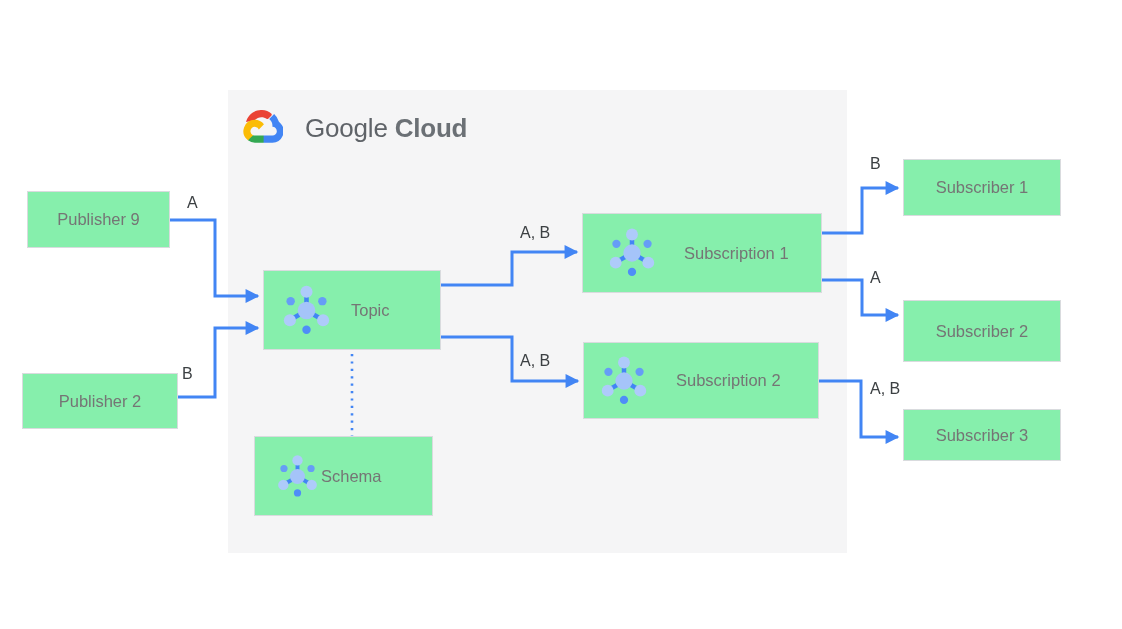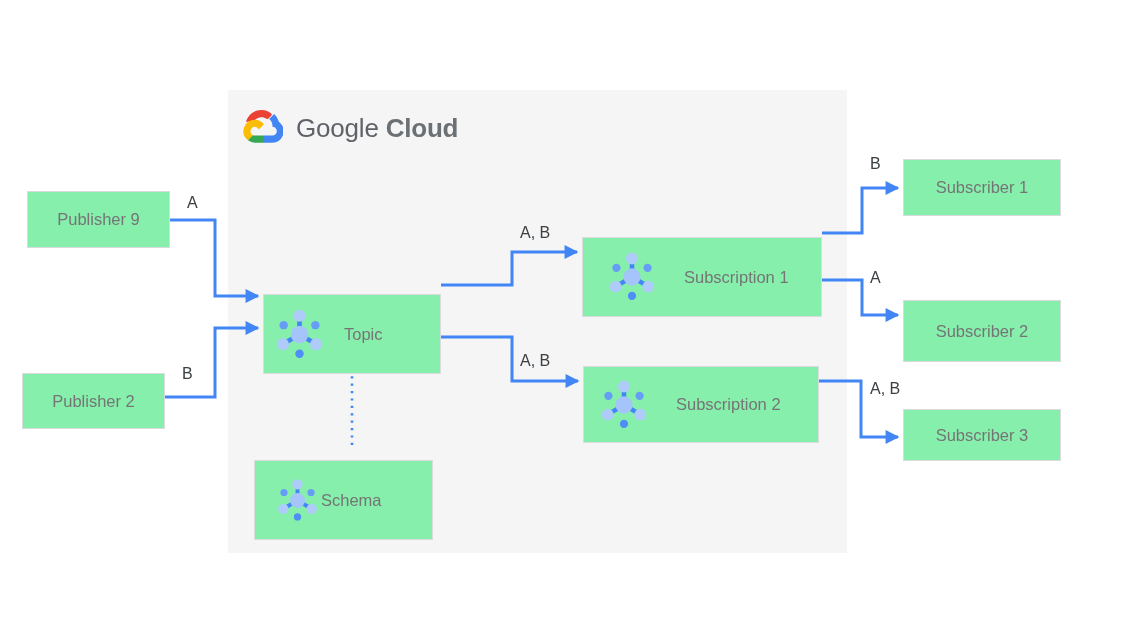--- a/index.html
+++ b/index.html
@@ -7,38 +7,38 @@
     width:1122px;height:629px;position:relative;overflow:hidden;
     background:#ffffff;
     font-family:"Liberation Sans", sans-serif;
   }
   .panel{
     position:absolute;left:228px;top:90px;width:619px;height:463px;
     background:#f5f5f6;
   }
   .brand{
     position:absolute;left:242px;top:111px;height:34px;
-    display:flex;align-items:center;gap:13px;
+    display:flex;align-items:center;gap:22px;
   }
   .brand .wordmark{
     font-size:26px;color:#5f6368;letter-spacing:-0.2px;
     display:flex;gap:7px;align-items:baseline;
   }
   .brand .wordmark .primary{font-weight:500;}
   .brand .wordmark .secondary{font-weight:700;color:#6b7075;}
   .edges{position:absolute;left:0;top:0;pointer-events:none;}
   .node{
     position:absolute;background:#86efac;border:1px solid #d9dbde;
     box-sizing:border-box;display:flex;align-items:center;
   }
   .node .node-label{
     font-size:16.5px;color:#757575;white-space:nowrap;
   }
   .node.center .node-label{width:100%;text-align:center;}
-  .node.with-icon{justify-content:flex-start;margin-top:24px;}
+  .node.with-icon{justify-content:flex-start;}
   .node .icon{display:flex;align-items:center;justify-content:center;flex:0 0 auto;}
   .edge-label{
     position:absolute;font-size:16px;color:#3c4043;white-space:nowrap;
   }
 </style>
 </head>
 <body>
 
 <div class="panel"></div>
 
@@ -89,25 +89,25 @@
     <path d="M822,280 L862,280 L862,315 L898,315" marker-end="url(#arrowhead)"></path>
     <path d="M819,381 L861,381 L861,437 L898,437" marker-end="url(#arrowhead)"></path>
     <path d="M352,354 L352,447" stroke-width="2.6" stroke-dasharray="2.2 5.2"></path>
   </g>
 </svg>
 
 <div class="node center" style="left:27px;top:191px;width:143px;height:57px">
   <span class="node-label">Publisher 9</span>
 </div>
 
-<div class="node center" style="left:22px;top:373px;width:143px;height:56px">
+<div class="node center" style="left:22px;top:373px;width:156px;height:56px">
   <span class="node-label">Publisher 2</span>
 </div>
 
-<div class="node with-icon" style="left:263px;top:270px;width:178px;height:80px;padding-left:8px;gap:17px">
+<div class="node with-icon" style="left:263px;top:270px;width:178px;height:80px;padding-left:15px;gap:17px">
   <span class="icon">
     <svg width="55" height="55">
         <use href="#pubsub"></use>
       </svg>
   </span>
   <span class="node-label">Topic</span>
 </div>
 
 <div class="node with-icon" style="left:254px;top:436px;width:179px;height:80px;padding-left:19px;">
   <span class="icon">

